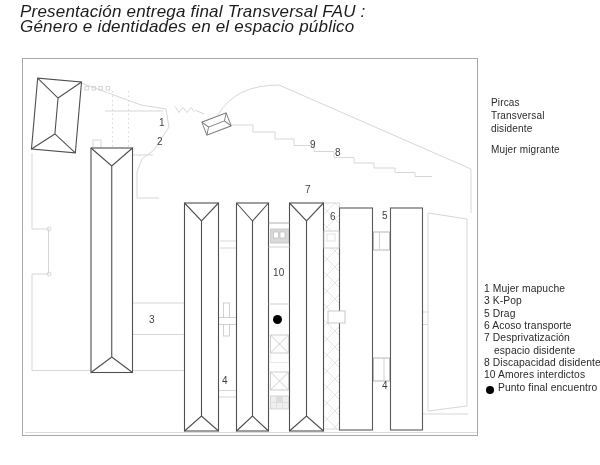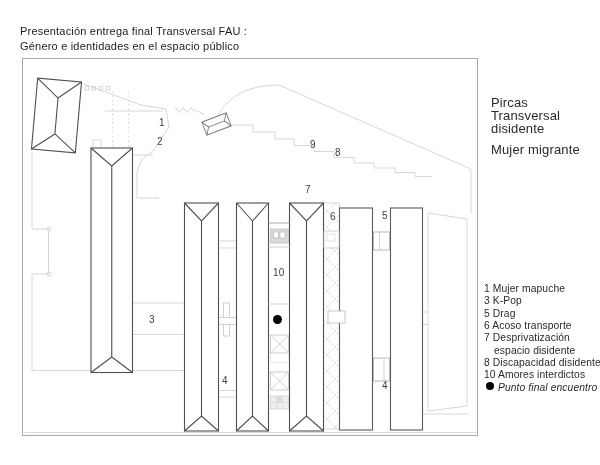--- a/index.html
+++ b/index.html
@@ -1,35 +1,35 @@
 <!DOCTYPE html>
 <html><head>
 <meta charset="utf-8">
 <style>
   * { margin:0; padding:0; box-sizing:border-box; }
   html,body { width:600px; height:465px; background:#ffffff; overflow:hidden;
               font-family:"Liberation Sans", sans-serif; }
-  .title-block { position:absolute; left:20px; top:24px; color:#1c1c1c;
-                 font-size:11px; line-height:14.5px; letter-spacing:.2px; }
+  .title-block { position:absolute; left:20px; top:5px; color:#1c1c1c;
+                 font-size:17px; line-height:14.5px; letter-spacing:.2px;font-style:italic; }
   .plan-frame { position:absolute; left:22px; top:58px; width:456px; height:378px;
                 border:1.4px solid #a8a8a8; background:#fff; }
   .plan-frame svg { position:absolute; left:0; top:0; }
   .plan-label { position:absolute; font-size:10px; color:#3d3d3d; letter-spacing:.2px;
                 line-height:10px; }
   .final-dot { position:absolute; width:9px; height:9px; border-radius:50%;
                background:#000; }
   .annotations { position:absolute; left:491px; top:97px; color:#2a2a2a;
-                 font-size:13px; line-height:12.8px; letter-spacing:.15px; }
+                 font-size:10px; line-height:12.8px; letter-spacing:.15px; }
   .annotations .gap { margin-top:9px; }
   .legend { position:absolute; left:484px; top:283px; color:#2a2a2a;
             font-size:10.3px; line-height:12.35px; letter-spacing:.1px; }
   .legend-row { white-space:nowrap; }
   .legend-row .num { display:inline-block; }
   .legend-row.indent { padding-left:10px; }
-  .legend-row.marker-row { display:flex; align-items:flex-start;font-style:italic; }
+  .legend-row.marker-row { display:flex; align-items:flex-end; }
   .legend-dot { display:inline-block; width:8px; height:8px; border-radius:50%;
                 background:#000; margin:0 4px 0 2px; flex:none; }
 </style>
 </head>
 <body>
 
 <div class="title-block">
   <div>Presentación entrega final Transversal FAU :</div>
   <div>Género e identidades en el espacio público</div>
 </div>

